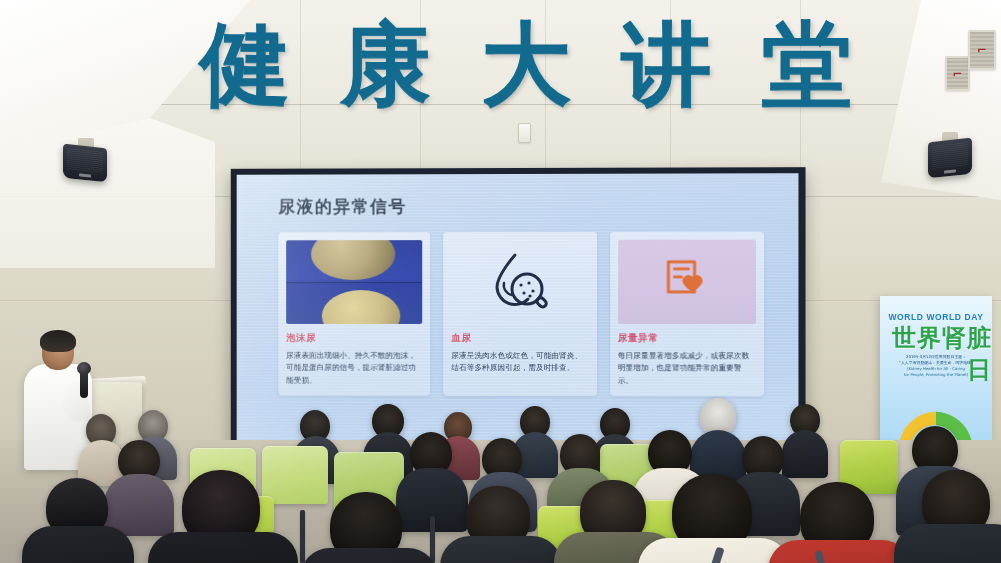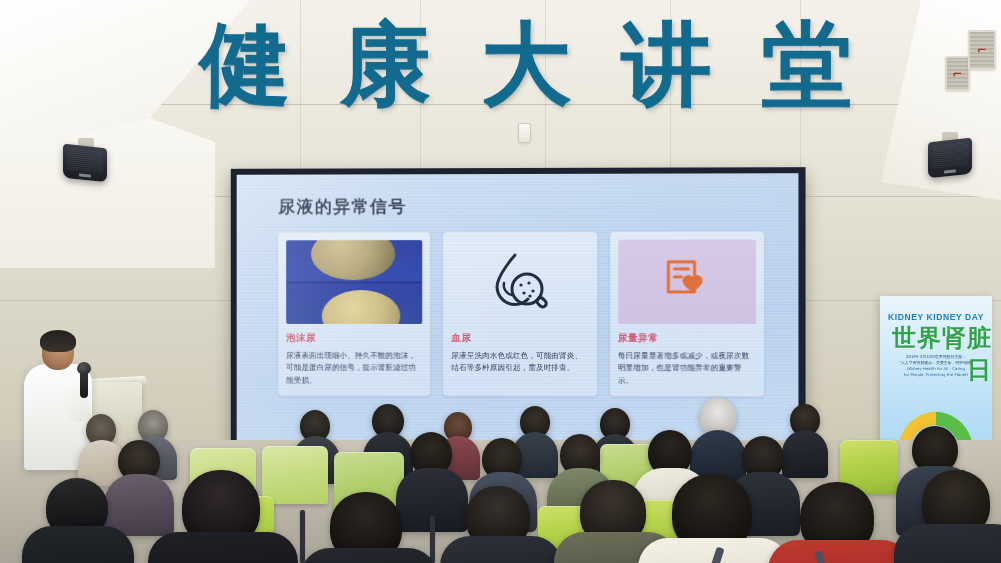--- a/index.html
+++ b/index.html
@@ -390,21 +390,21 @@
           <div class="card-head">尿量异常</div>
           <div class="card-body">每日尿量显著增多或减少，或夜尿次数明显增加，也是肾功能异常的重要警示。</div>
         </div>
 
       </div>
       <div class="screen-glare"></div>
     </div>
   </div>
 
   <div class="banner">
-    <div class="wkd-en">KIDNEY KIDNEY DAY</div>
+    <div class="wkd-en">WORLD WORLD DAY</div>
     <div class="wkd-cn">世界肾脏日</div>
     <div class="wkd-sub">
       <div>2019年3月12日世界肾脏日主题：</div>
       <div>"人人享有肾脏健康：关爱生命，呵护地球"</div>
       <div class="en">(Kidney Health for All - Caring</div>
       <div class="en">for People, Protecting the Planet)</div>
     </div>
     <svg class="logo" viewBox="0 0 90 84">
       <path d="M45 4 a40 40 0 0 1 32 62 l-12-8 a26 26 0 0 0 -20-40 z" fill="#5bbf47"></path>
       <path d="M77 66 a40 40 0 0 1 -60 6 l9-11 a26 26 0 0 0 39-3 z" fill="#2aa9e0"></path>

